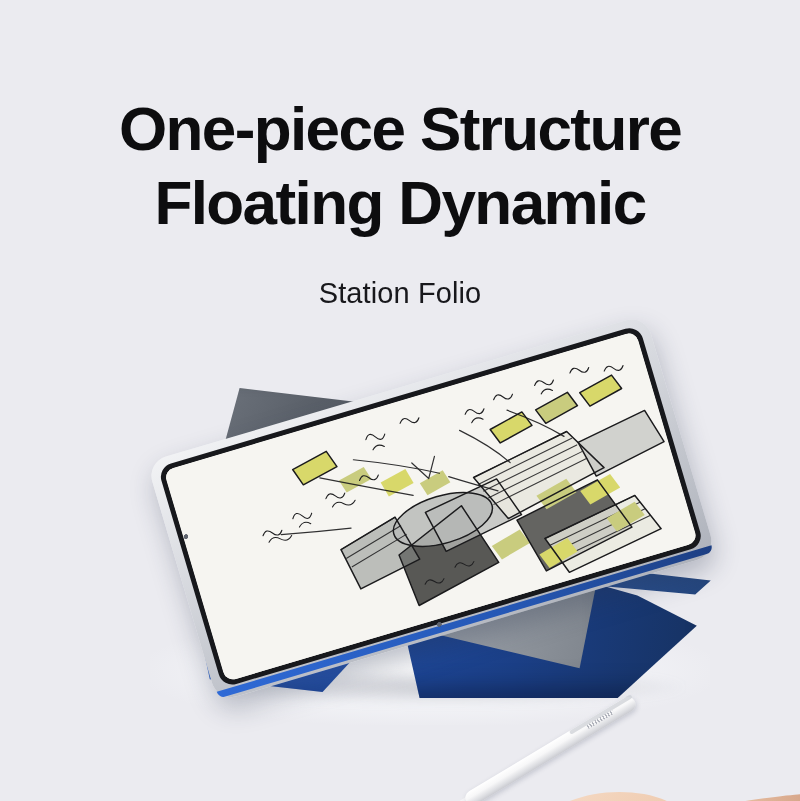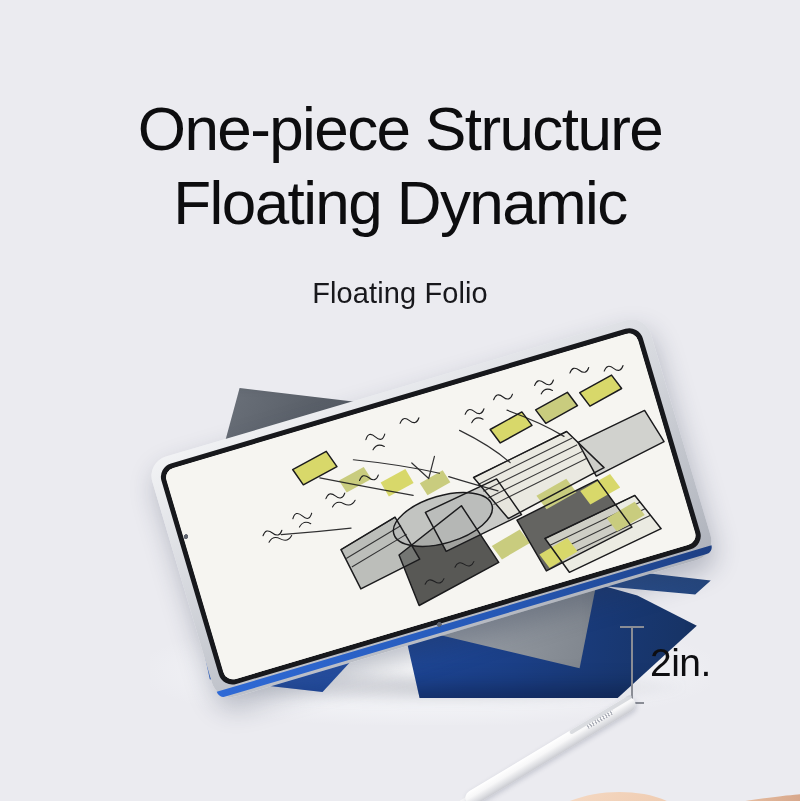--- a/index.html
+++ b/index.html
@@ -9,21 +9,21 @@
     font-family:"Liberation Sans","DejaVu Sans",sans-serif;
     -webkit-font-smoothing:antialiased;
   }
   .stage{position:absolute;inset:0;}
 
   
   .headline{
     position:absolute;left:0;right:0;top:92px;
     text-align:center;
     font-size:62px;line-height:74px;
-    font-weight:400;letter-spacing:-1.6px;
+    font-weight:700;letter-spacing:-1.6px;
     color:#0d0d0f;white-space:nowrap;
   }
   .headline .ln{display:block;}
   .subtitle{
     position:absolute;left:0;right:0;top:275px;
     text-align:center;
     font-size:29px;line-height:36px;
     font-weight:300;letter-spacing:0.1px;
     color:#18181c;
   }
@@ -183,21 +183,21 @@
 </head>
 <body>
 
 <div class="stage">
 
   <div class="headline">
     <span class="ln">One-piece Structure</span>
     <span class="ln">Floating Dynamic</span>
   </div>
 
-  <div class="subtitle">Floating Folio</div>
+  <div class="subtitle">Station Folio</div>
 
   <div class="scene">
 
     <div class="floorglow"></div>
     <div class="contactshadow"></div>
 
     <div class="folio-blue-left"></div>
     <div class="folio-blue-right"></div>
     <div class="folio-blue-rim"></div>
 
@@ -366,20 +366,14 @@
         <ellipse cx="150" cy="70" rx="30" ry="18"></ellipse>
         <ellipse cx="200" cy="52" rx="26" ry="15"></ellipse>
         <ellipse cx="110" cy="96" rx="20" ry="13"></ellipse>
       </g>
 
       <ellipse cx="60" cy="152" rx="17" ry="12" fill="#f6d9c6" opacity=".9"></ellipse>
       <ellipse cx="44" cy="128" rx="13" ry="9" fill="#f6d9c6" opacity=".8" transform="rotate(-28 44 128)"></ellipse>
     </svg>
   </div>
 
-  <div class="dim">
-    <div class="dim-cap top"></div>
-    <div class="dim-line"></div>
-    <div class="dim-cap bot"></div>
-    <div class="dim-label">2in.</div>
-  </div>
 
 </div>
 
 </body></html>

